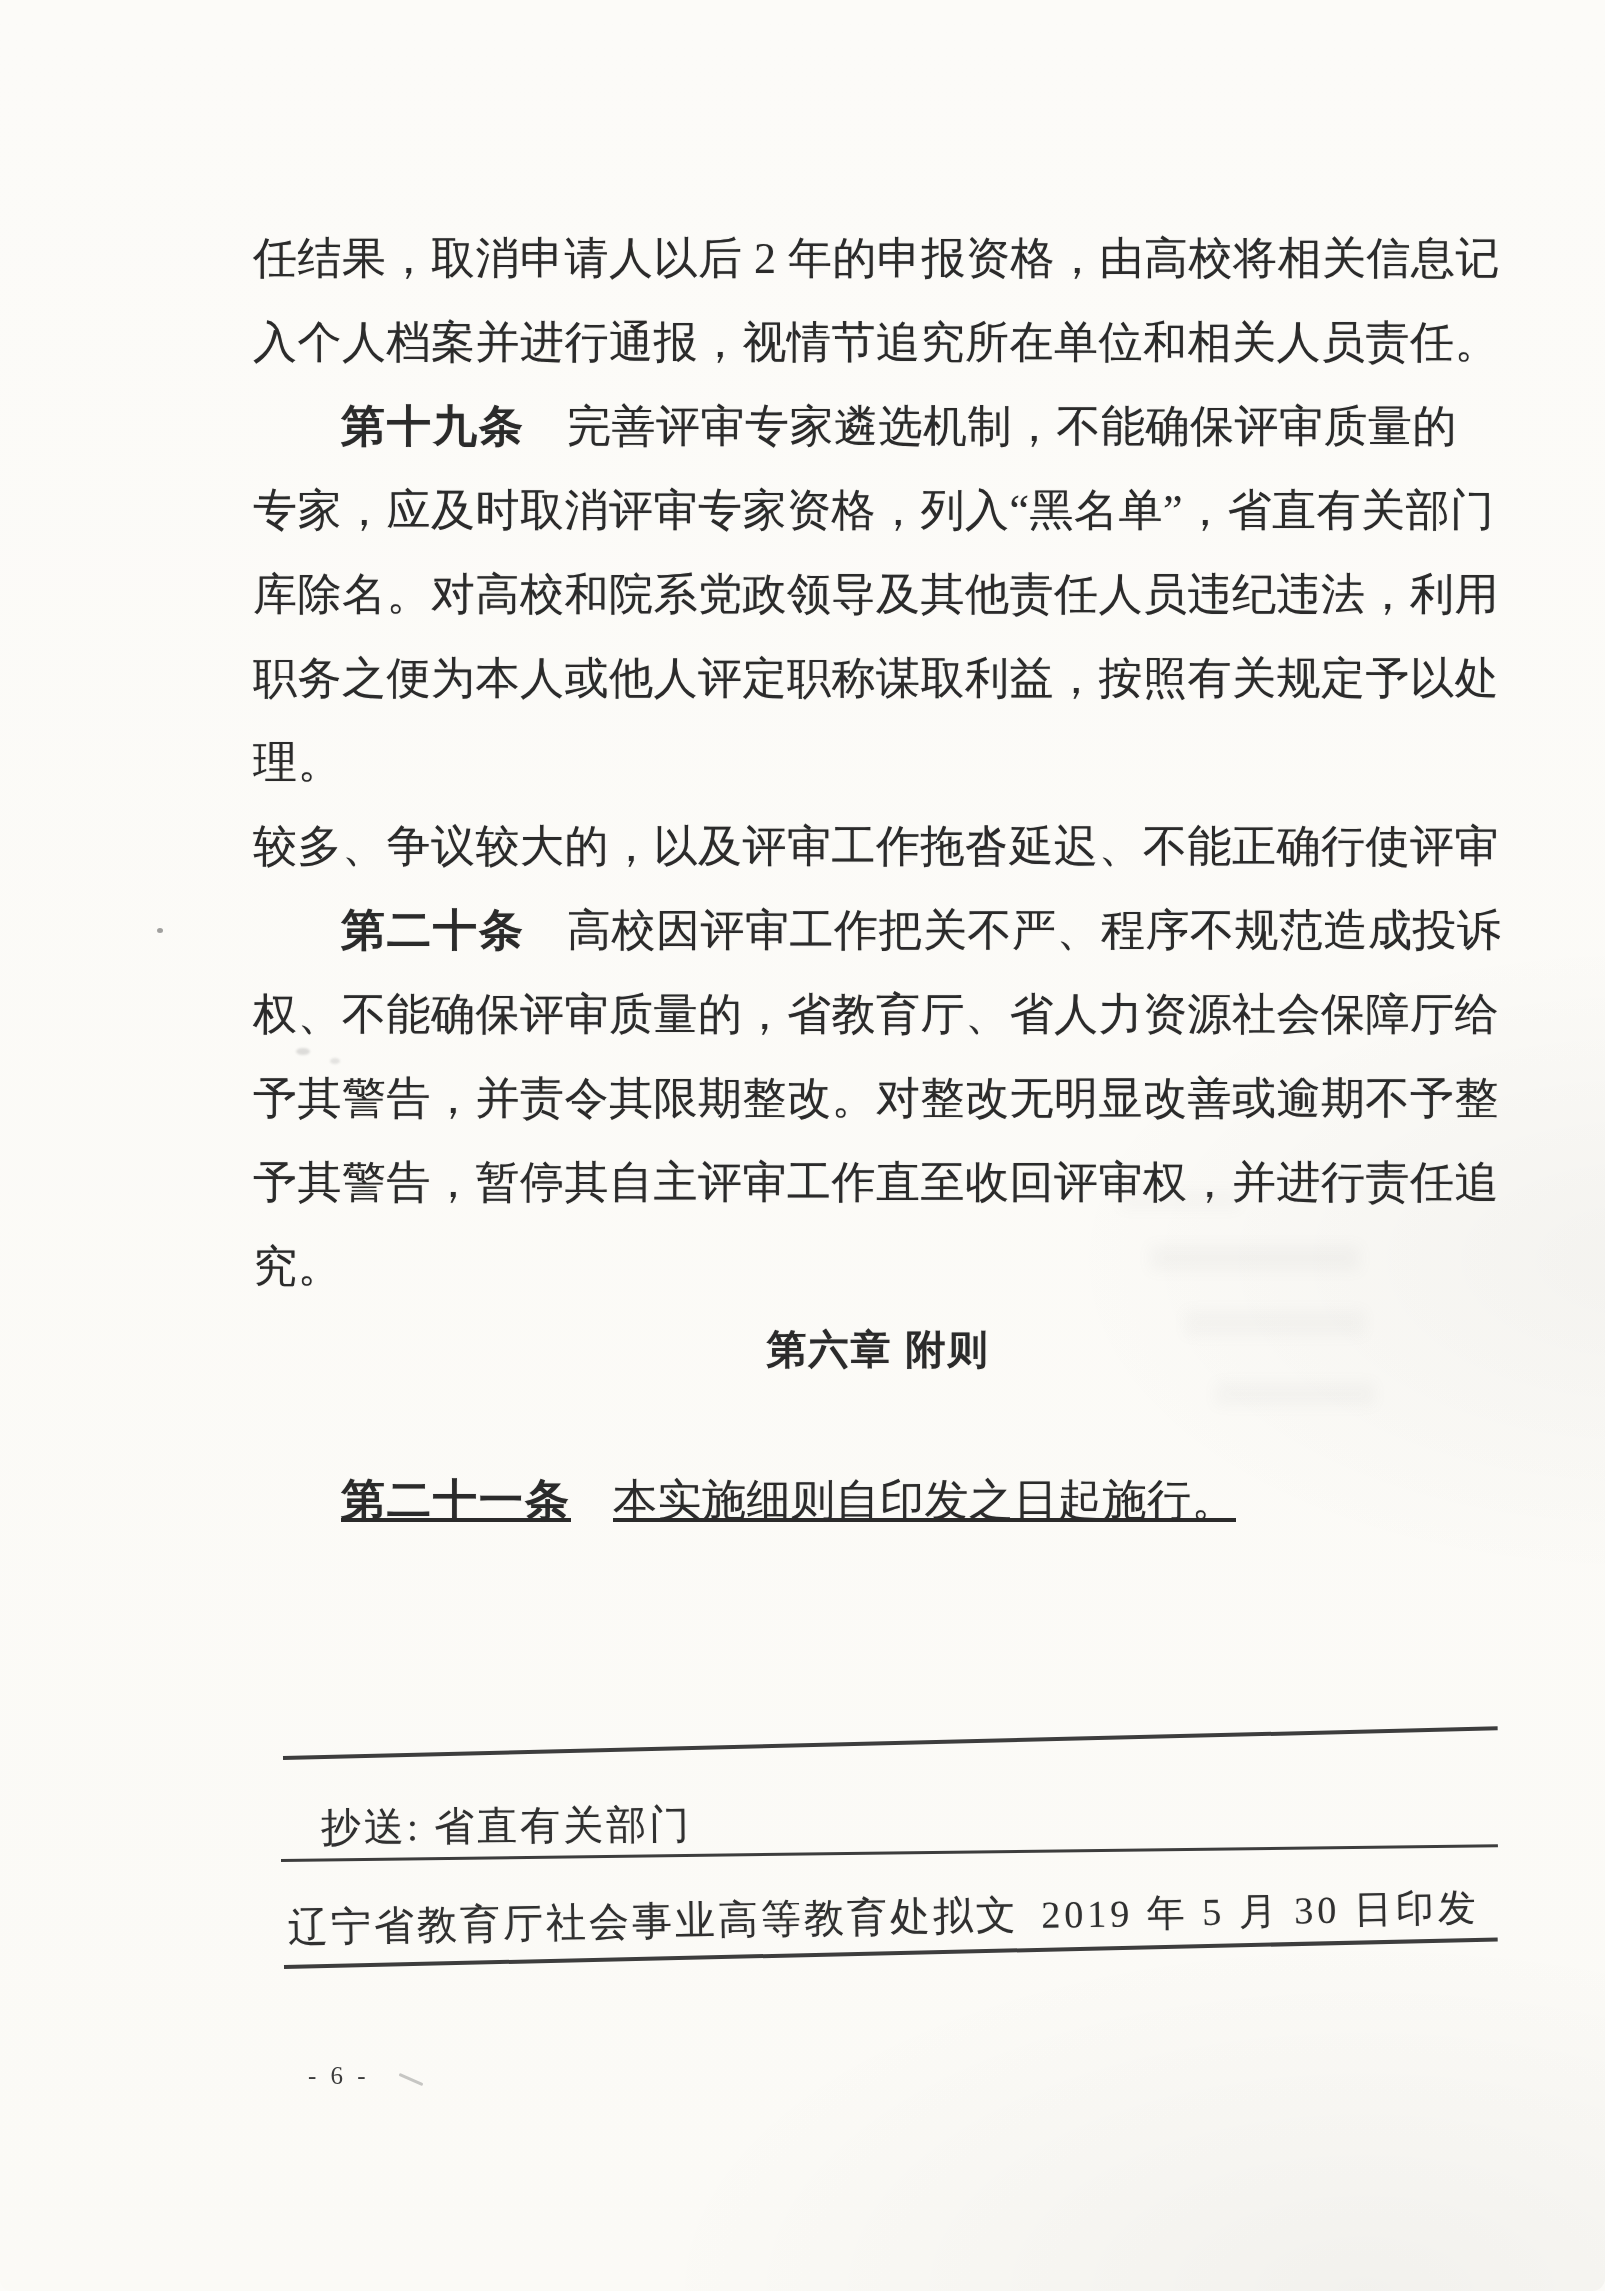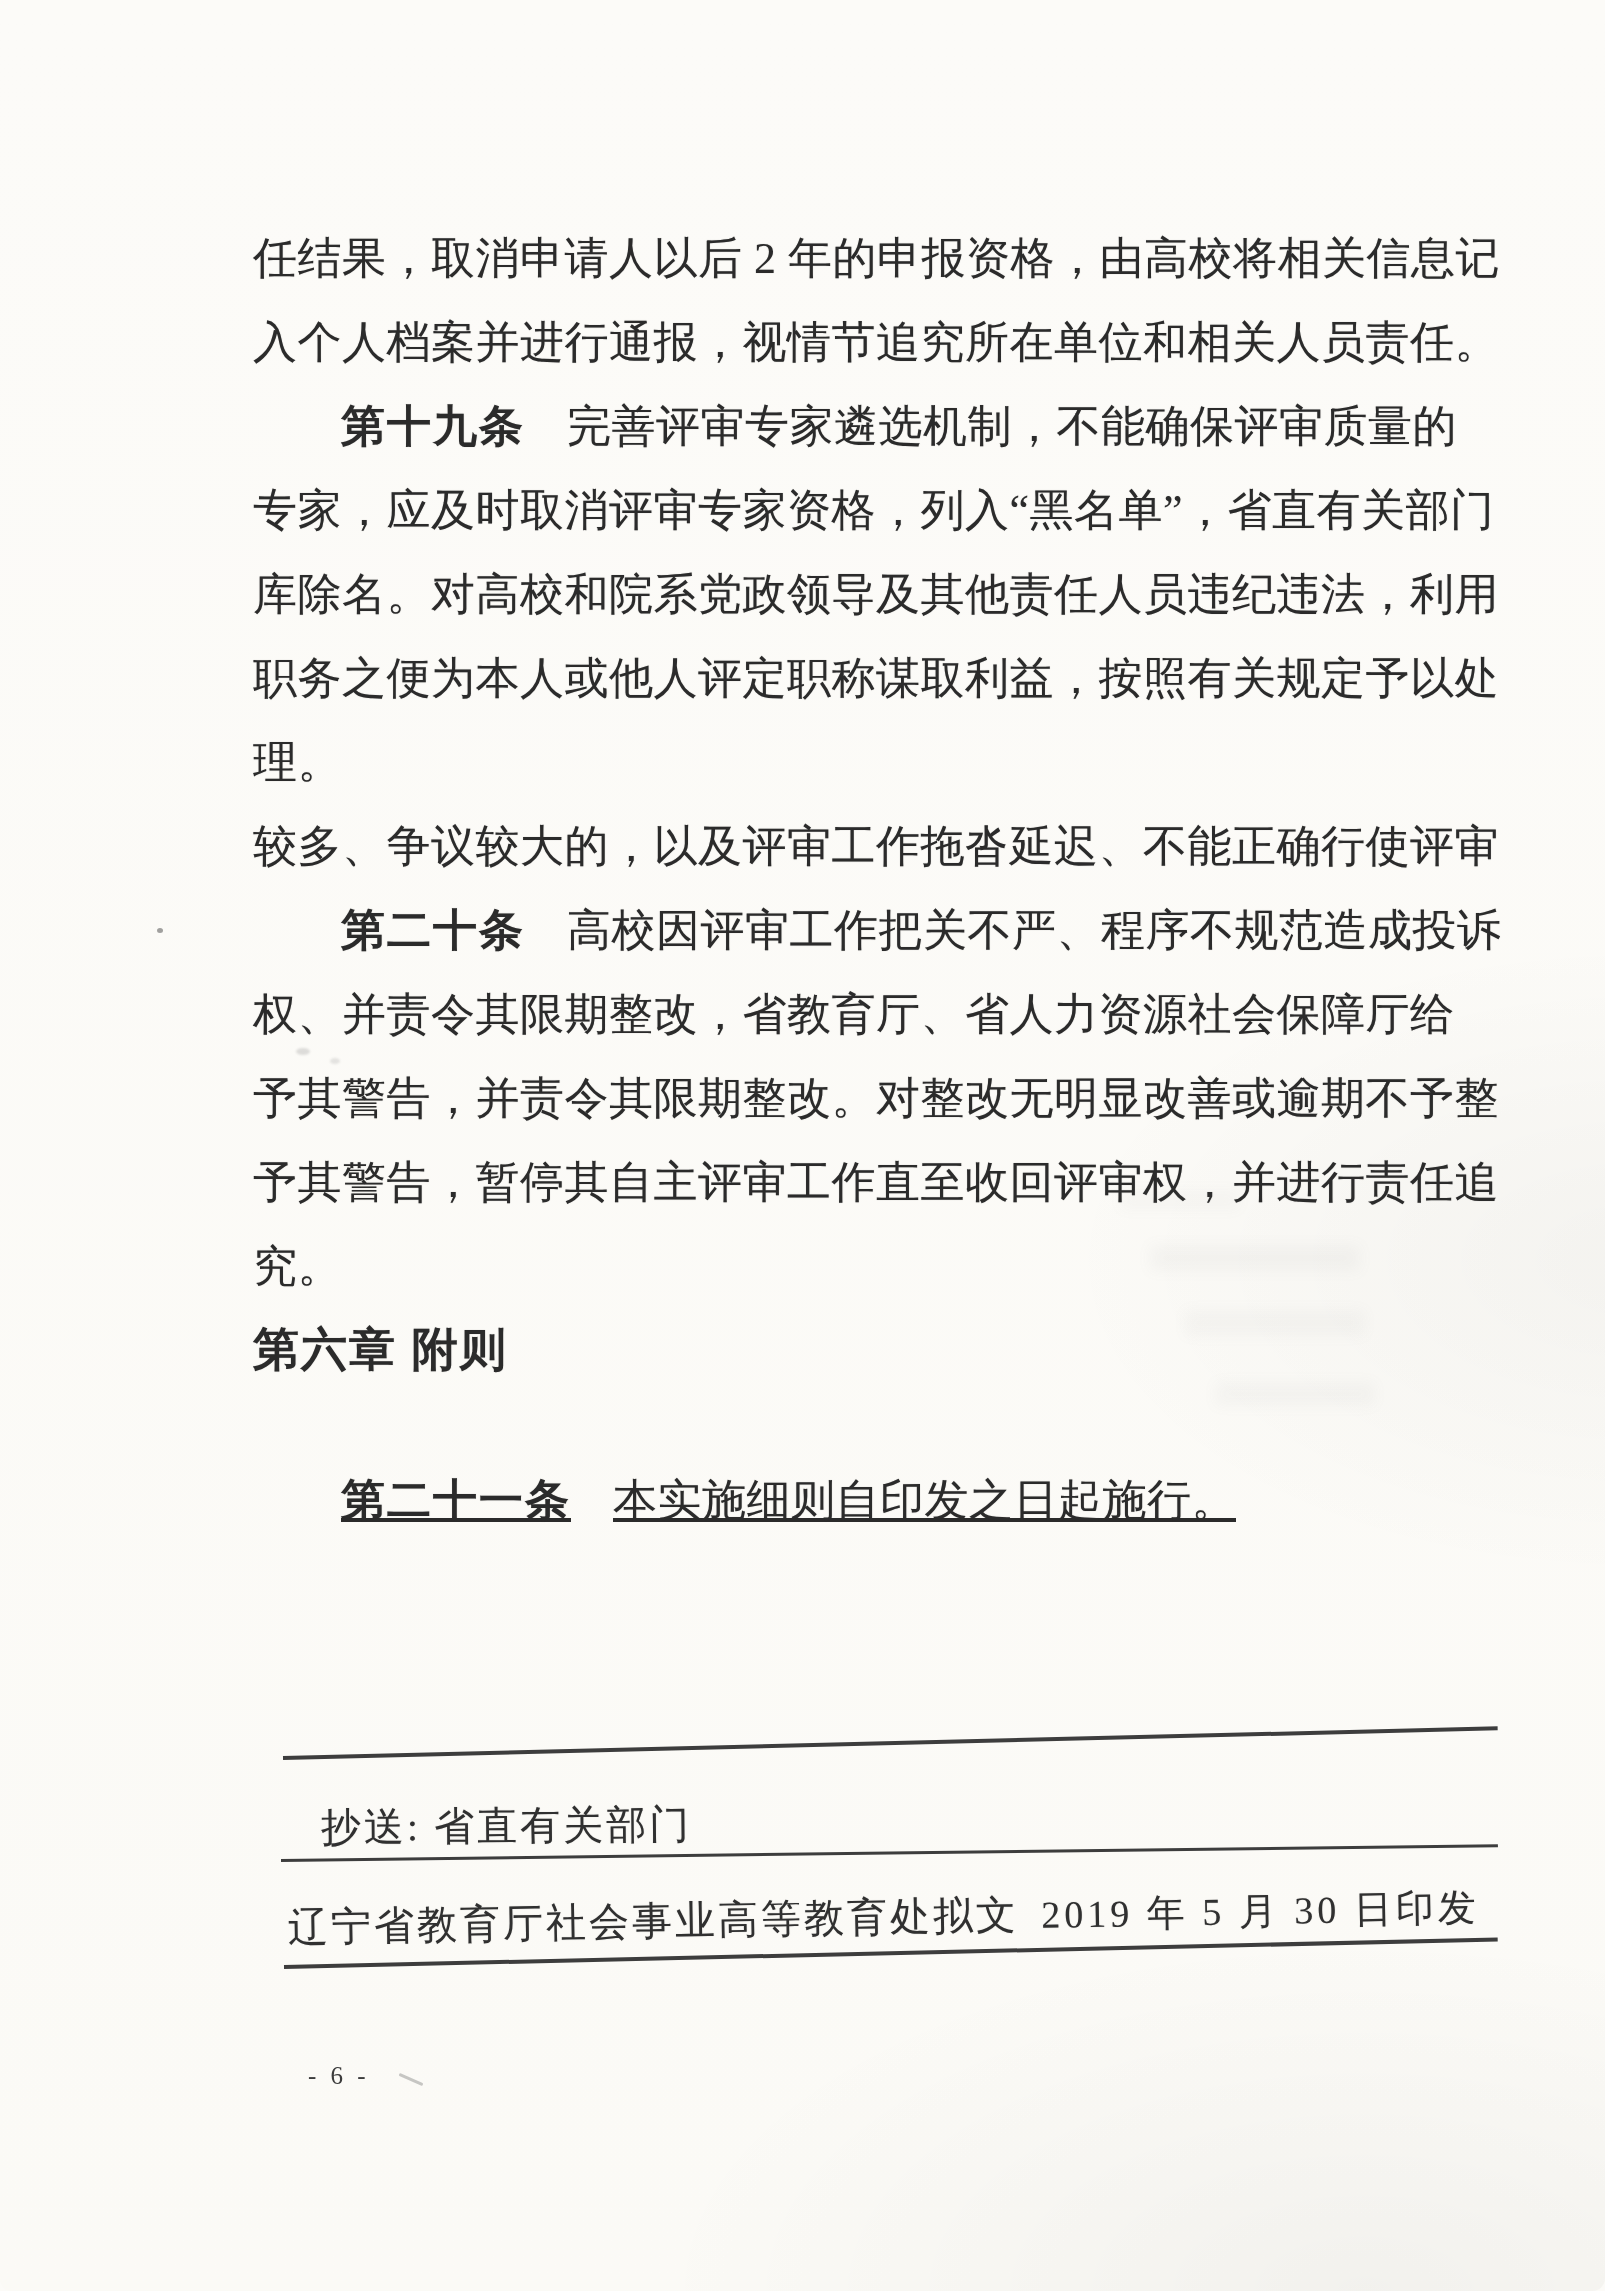--- a/index.html
+++ b/index.html
@@ -31,24 +31,24 @@
   .line { white-space: nowrap; }
   .line.ind { text-indent: 2em; }
   .art {
     font-family: "Liberation Sans", sans-serif;
     font-weight: 700;
     margin-right: 42px;
     letter-spacing: 2px;
   }
   .art:empty { margin-right: 0; }
   .chapter {
-    text-align: left;
+    text-align: center;
     font-family: "Liberation Sans", sans-serif;
     font-weight: 700;
-    font-size: 46px;
+    font-size: 40px;
     letter-spacing: 2px;
     white-space: nowrap;
     text-indent: 0;
   }
   .finalline { margin-top: 67px; text-decoration: underline; }
   
   .f-rule {
     position: absolute; height: 4px;
     background: #3d3d3d;
     transform-origin: left center;
@@ -105,21 +105,21 @@
   <div class="textblock">
     <div class="line"><span class="art"></span><span>任结果，取消申请人以后 2 年的申报资格，由高校将相关信息记</span></div>
     <div class="line"><span class="art"></span><span>入个人档案并进行通报，视情节追究所在单位和相关人员责任。</span></div>
     <div class="line ind"><span class="art">第十九条</span><span>完善评审专家遴选机制，不能确保评审质量的</span></div>
     <div class="line"><span class="art"></span><span>专家，应及时取消评审专家资格，列入“黑名单”，省直有关部门</span></div>
     <div class="line"><span class="art"></span><span>库除名。对高校和院系党政领导及其他责任人员违纪违法，利用</span></div>
     <div class="line"><span class="art"></span><span>职务之便为本人或他人评定职称谋取利益，按照有关规定予以处</span></div>
     <div class="line"><span class="art"></span><span>理。</span></div>
     <div class="line"><span class="art"></span><span>较多、争议较大的，以及评审工作拖沓延迟、不能正确行使评审</span></div>
     <div class="line ind"><span class="art">第二十条</span><span>高校因评审工作把关不严、程序不规范造成投诉</span></div>
-    <div class="line"><span class="art"></span><span>权、并责令其限期整改，省教育厅、省人力资源社会保障厅给</span></div>
+    <div class="line"><span class="art"></span><span>权、不能确保评审质量的，省教育厅、省人力资源社会保障厅给</span></div>
     <div class="line"><span class="art"></span><span>予其警告，并责令其限期整改。对整改无明显改善或逾期不予整</span></div>
     <div class="line"><span class="art"></span><span>予其警告，暂停其自主评审工作直至收回评审权，并进行责任追</span></div>
     <div class="line"><span class="art"></span><span>究。</span></div>
 
     <div class="line chapter">第六章 附则</div>
 
     <div class="line ind finalline"><span class="art">第二十一条</span><span>本实施细则自印发之日起施行。</span></div>
   </div>
 
   <div id="rule1" class="f-rule"></div>

